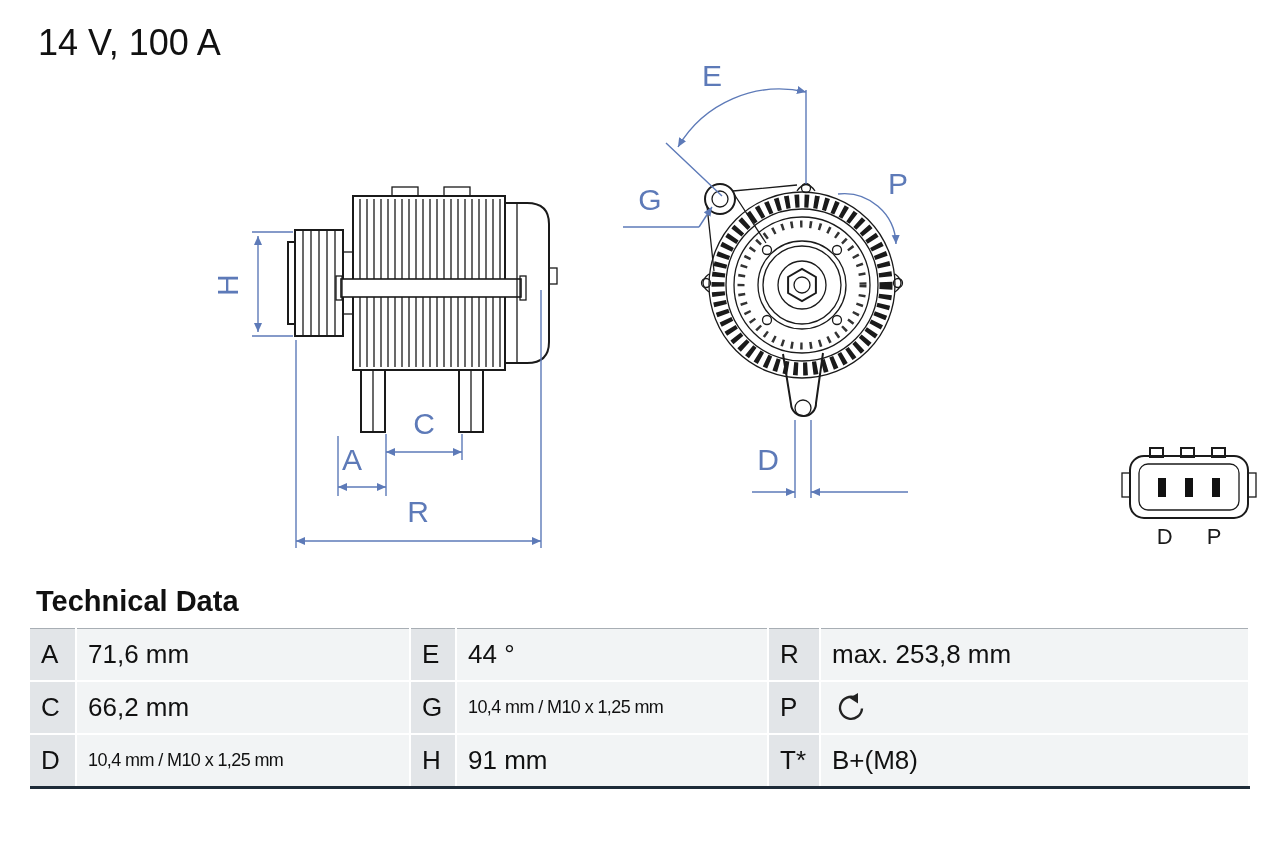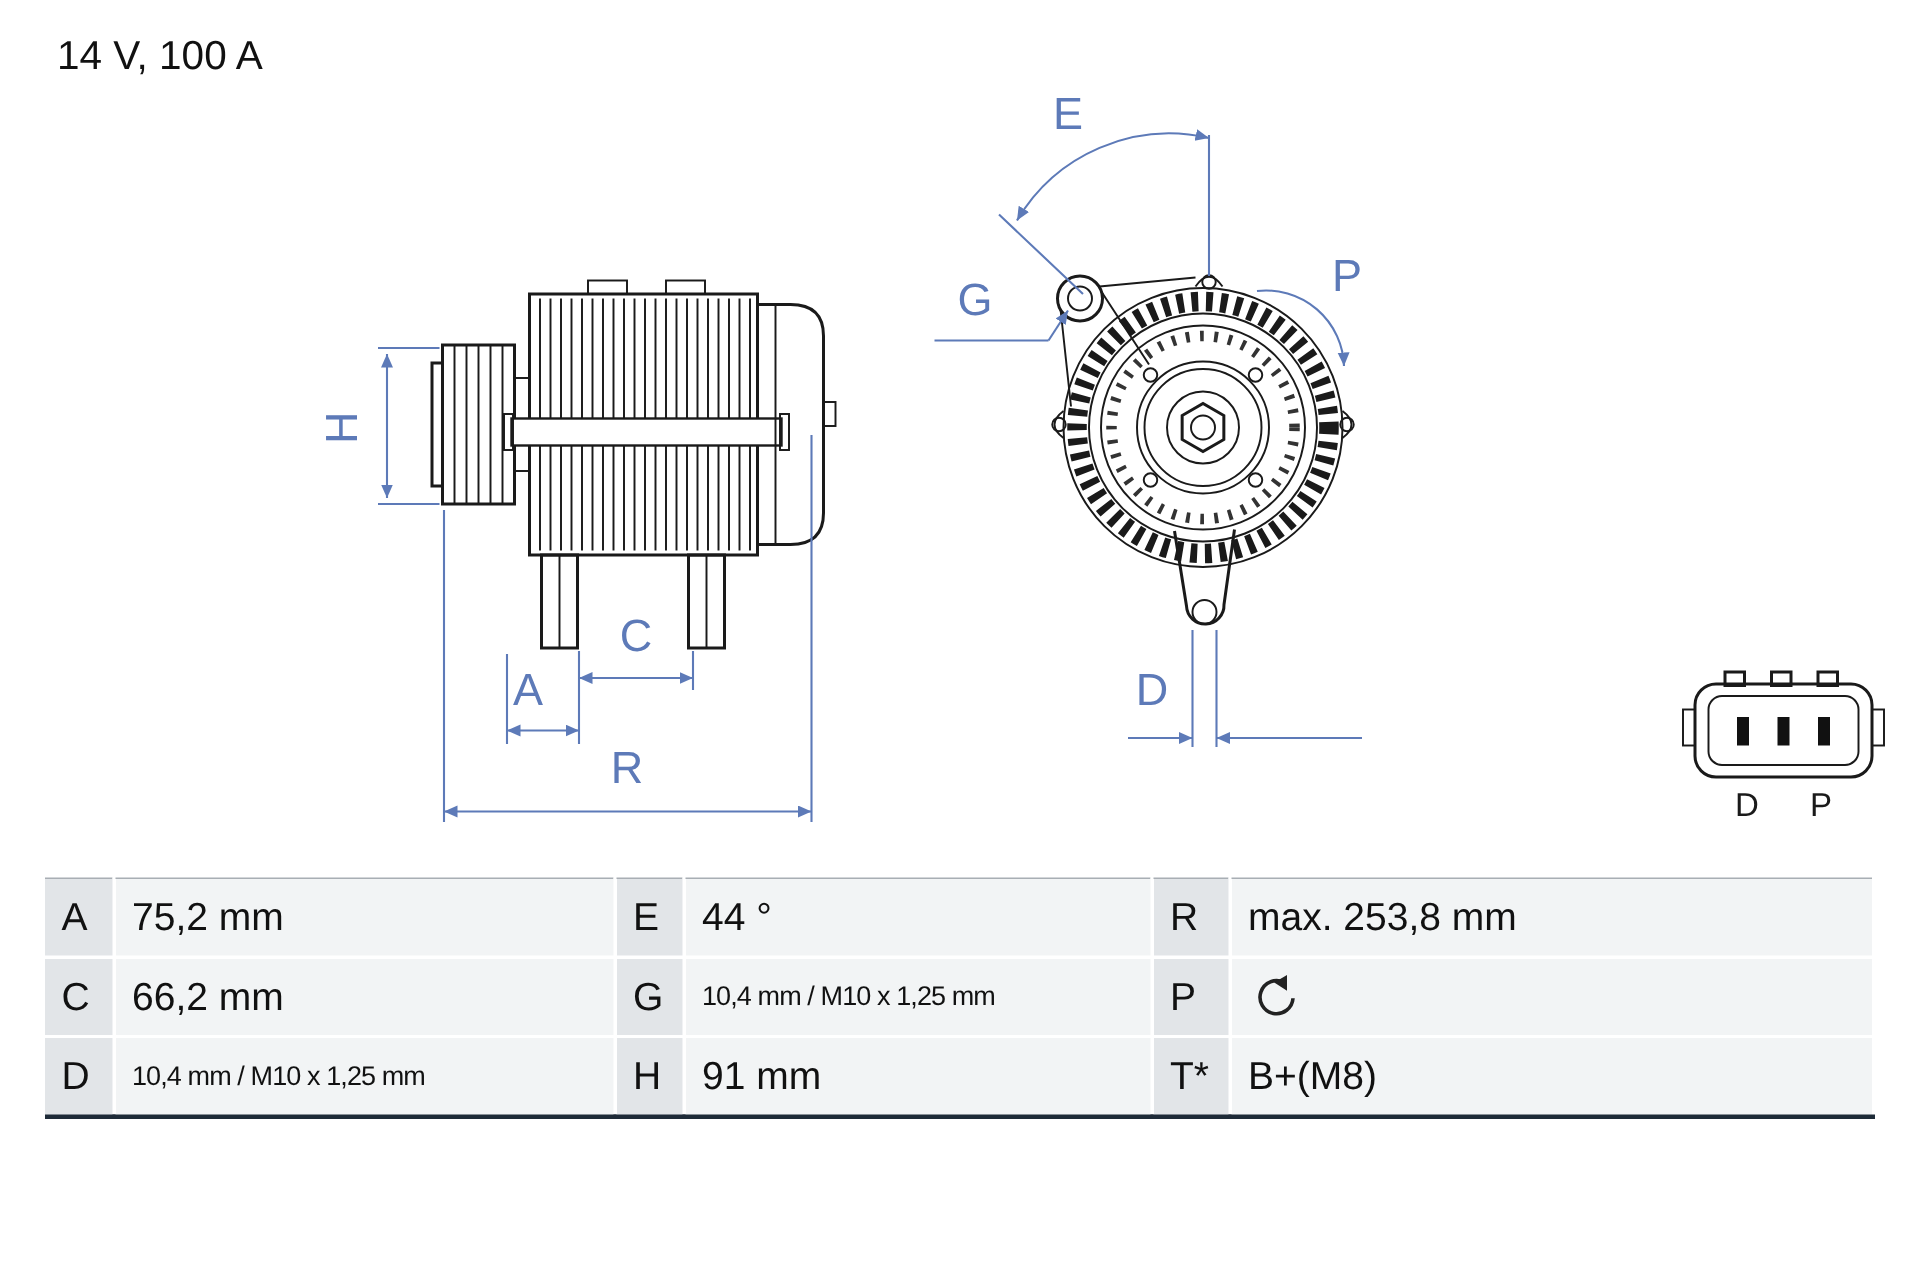--- a/index.html
+++ b/index.html
@@ -1,18 +1,18 @@
 <!DOCTYPE html>
 <html><head>
 <meta charset="utf-8">
 <style>
   html,body{margin:0;padding:0;background:#fff;}
   body{width:1280px;height:853px;position:relative;overflow:hidden;
        font-family:"Liberation Sans",sans-serif;color:#111;}
-  .rating{position:absolute;top:22px;left:38px;font-size:27px;color:#111;}
+  .rating{position:absolute;top:22px;left:38px;font-size:36px;color:#111;}
   #diagram{position:absolute;top:0;left:0;}
   .blk{stroke:#1a1a1a;fill:none;stroke-width:2;}
   .blk-thin{stroke:#1a1a1a;fill:none;stroke-width:1.3;}
   .blk-fill{fill:#111;stroke:none;}
   .dimline{stroke:#5d7ab8;fill:none;stroke-width:1.4;}
   .dimtext{fill:#5d7ab8;font-family:"Liberation Sans",sans-serif;font-size:30px;}
   .conntext{fill:#1a1a1a;font-family:"Liberation Sans",sans-serif;font-size:22px;letter-spacing:14px;}
   .tech{position:absolute;top:585px;left:30px;width:1220px;}
   .tech h2{margin:0 0 10px 6px;font-size:29px;font-weight:bold;color:#111;}
   table{border-collapse:collapse;width:100%;border-top:1px solid #a8aeb4;border-bottom:3px solid #1e2b38;table-layout:fixed;}
@@ -136,33 +136,34 @@
     <rect class="blk-thin" x="1122" y="473" width="8" height="24"></rect>
     <rect class="blk-thin" x="1248" y="473" width="8" height="24"></rect>
     <rect class="blk-fill" x="1158" y="478" width="8" height="19"></rect>
     <rect class="blk-fill" x="1185" y="478" width="8" height="19"></rect>
     <rect class="blk-fill" x="1212" y="478" width="8" height="19"></rect>
     <text class="conntext" x="1196" y="544" text-anchor="middle">D P</text>
   </g>
 </svg>
 
 <div class="tech">
+  <h2>Technical Data</h2>
   <table>
     <colgroup>
       <col style="width:46px">
         <col style="width:334px">
       <col style="width:46px">
         <col style="width:312px">
       <col style="width:52px">
         <col>
     </colgroup>
     <tbody>
       <tr>
         <td class="k">A</td>
-        <td class="v">75,2 mm</td>
+        <td class="v">71,6 mm</td>
         <td class="k">E</td>
         <td class="v">44 °</td>
         <td class="k">R</td>
         <td class="v">max. 253,8 mm</td>
       </tr>
       <tr>
         <td class="k">C</td>
         <td class="v">66,2 mm</td>
         <td class="k">G</td>
         <td class="v narrow">10,4 mm / M10 x 1,25 mm</td>

